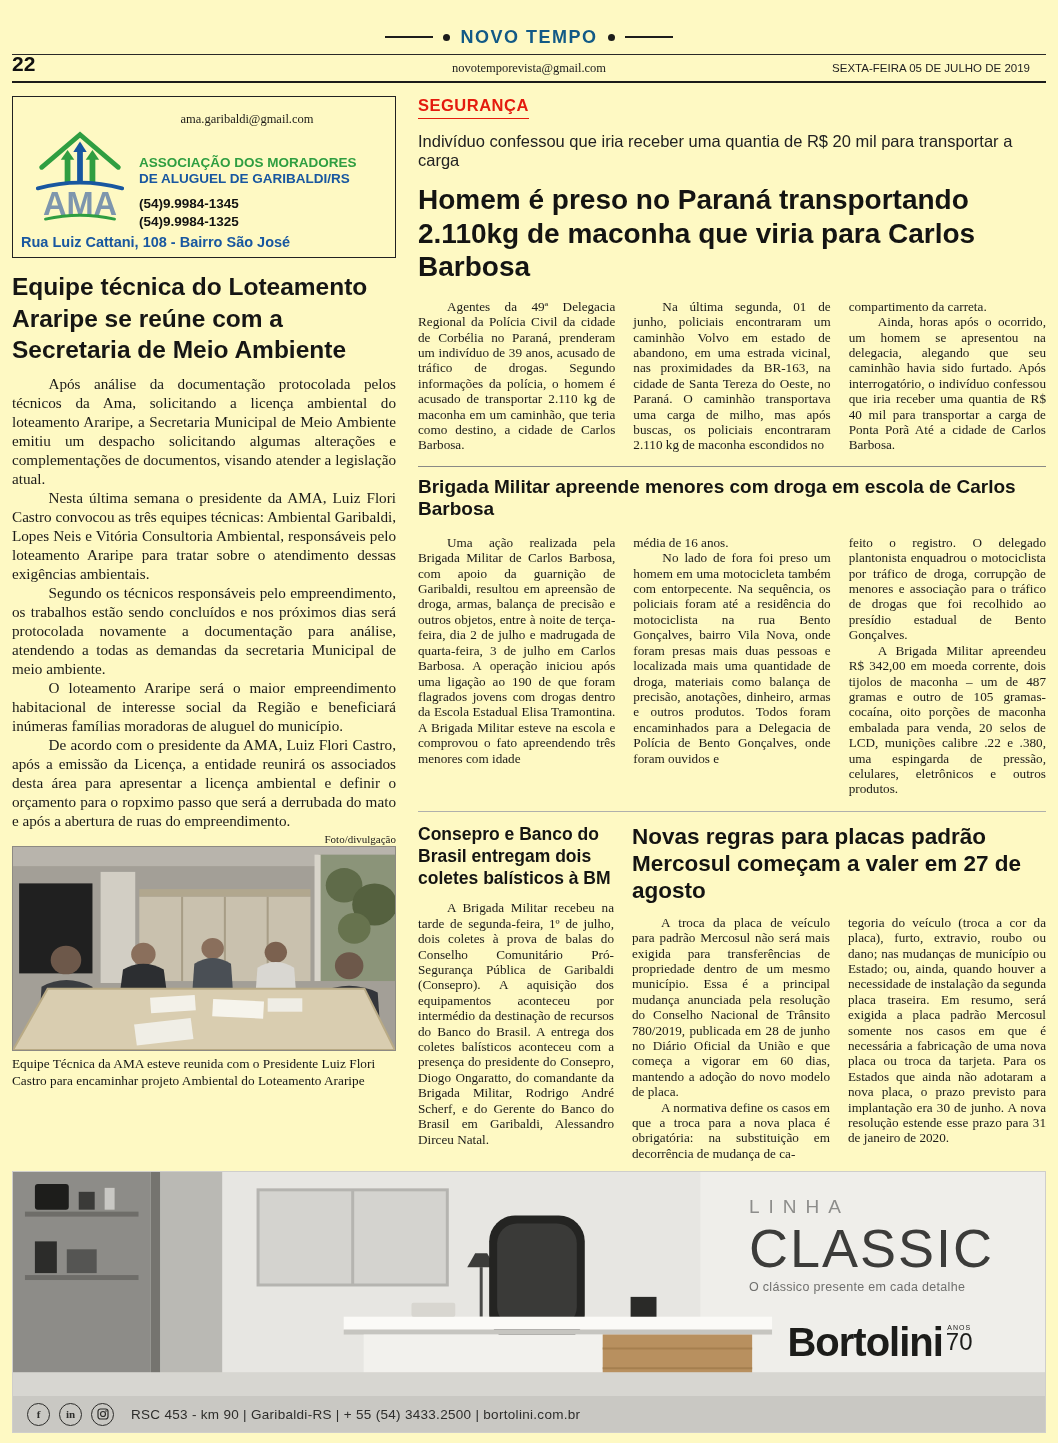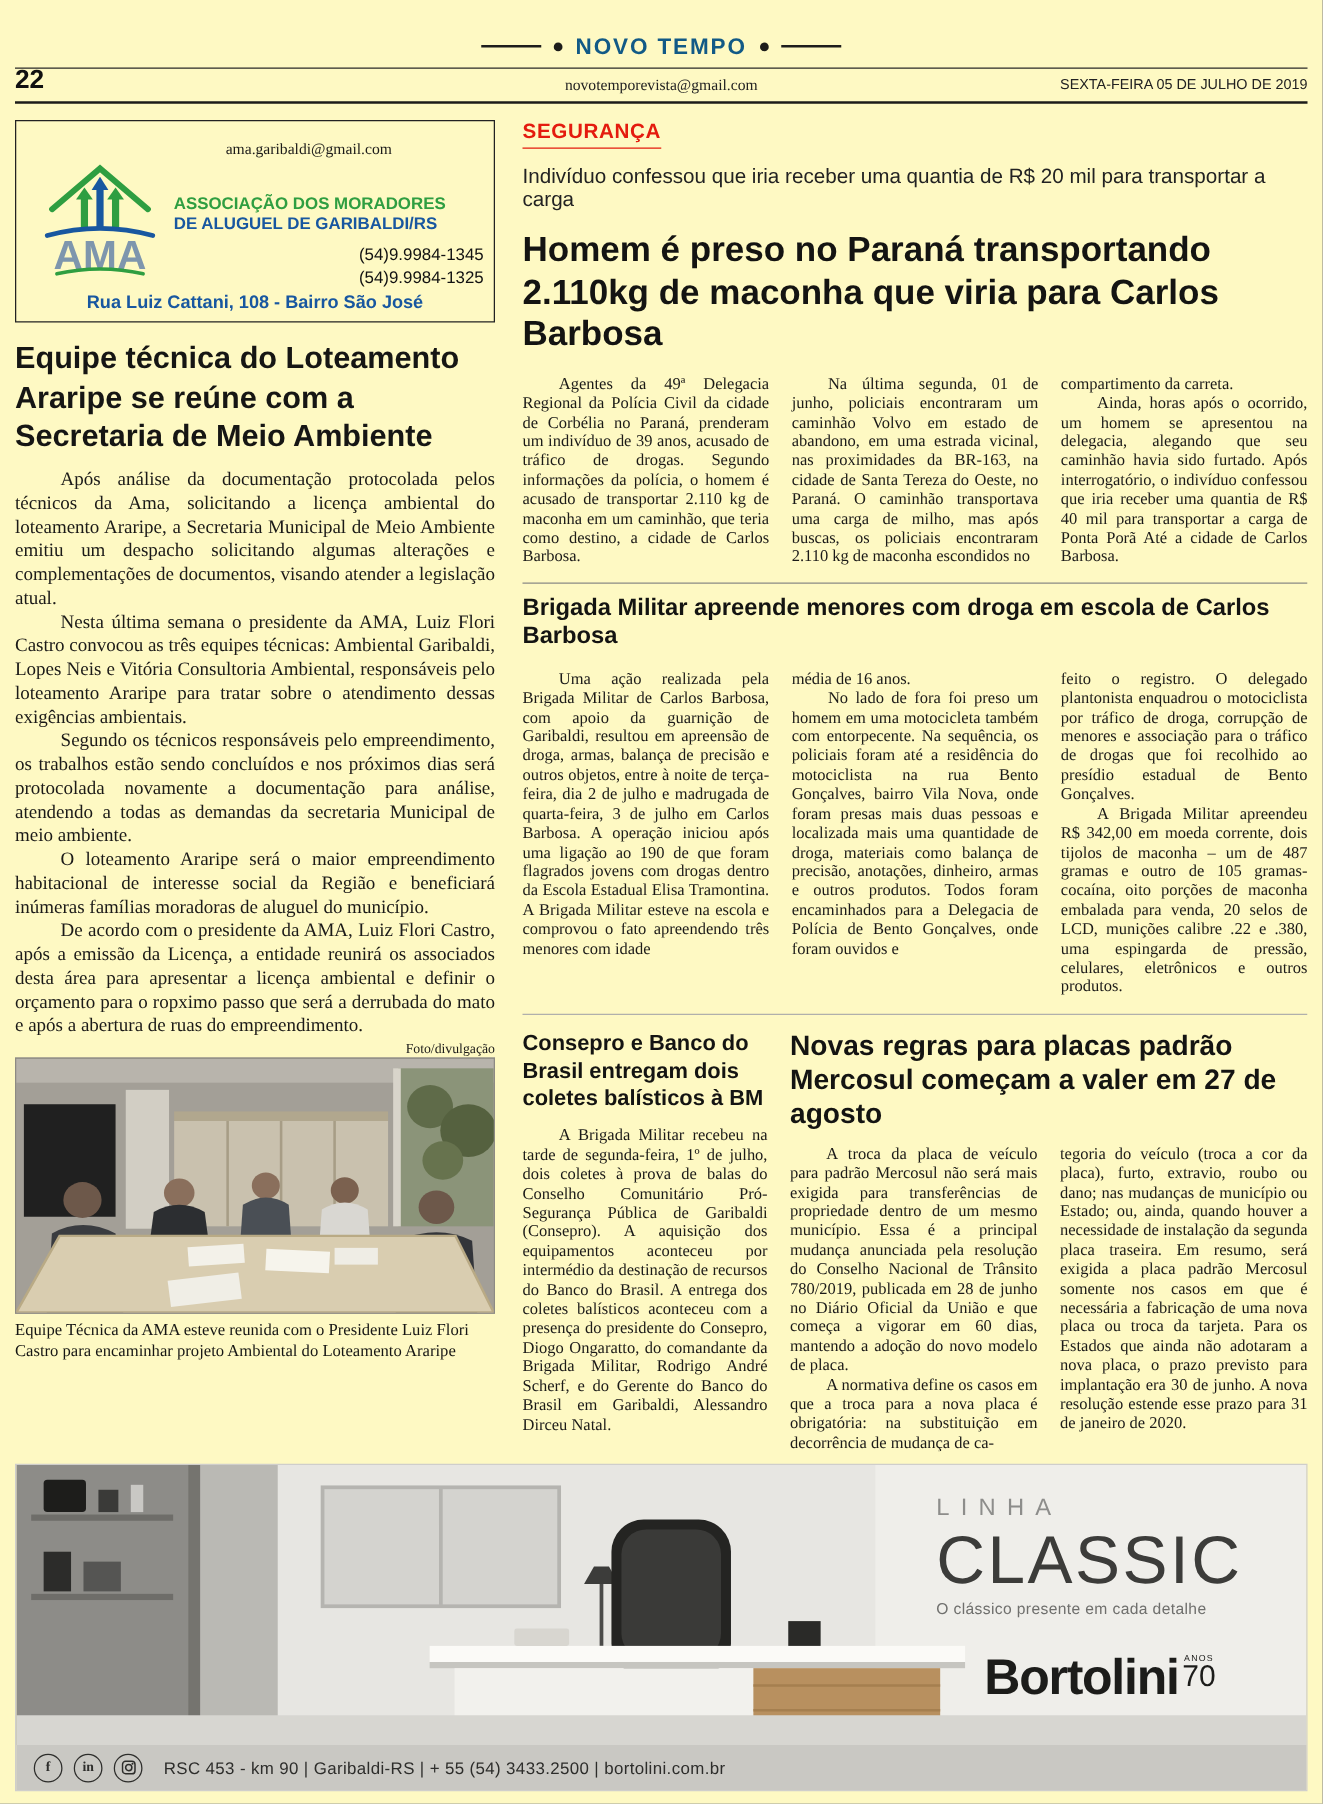--- a/index.html
+++ b/index.html
@@ -12,40 +12,40 @@
   .masthead-row{display:flex;align-items:center;justify-content:center;gap:10px;height:26px}
   .mline{width:48px;height:2.5px;background:#1d1d1b}
   .mdot{width:7px;height:7px;border-radius:50%;background:#1d1d1b}
   .masthead{font-family:"Liberation Sans",sans-serif;font-size:18px;font-weight:bold;
             letter-spacing:1.5px;color:#125a86}
   .rule-thin{height:1px;background:#2a2a28;margin-top:4px}
   .info-row{position:relative;height:26px;display:flex;align-items:center;justify-content:center}
   .pagenum{position:absolute;left:0;top:-3px;font-family:"Liberation Sans",sans-serif;
            font-weight:bold;font-size:21px;color:#111}
   .hemail{font-size:12.5px;color:#222}
-  .hdate{position:absolute;right:0;font-family:"Liberation Sans",sans-serif;font-size:11.5px;color:#222}
+  .hdate{position:absolute;right:16px;font-family:"Liberation Sans",sans-serif;font-size:11.5px;color:#222}
   .rule-thick{height:2px;background:#1c1c1a}
 
   
   .content{flex:1;display:flex;gap:22px;padding-top:13px;overflow:hidden}
   .left-col{flex:0 0 384px;width:384px;display:flex;flex-direction:column}
   .right-col{flex:1;display:flex;flex-direction:column;min-width:0}
 
   
   .ama-box{border:1.5px solid #222;padding:15px 8px 7px;display:flex;flex-direction:column}
   .ama-email{font-size:12.5px;text-align:center;margin-left:86px}
   .ama-mid{display:flex;align-items:flex-start;margin-top:2px}
   .ama-logo{flex:0 0 118px;width:118px;height:92px}
   .ama-right{flex:1;display:flex;flex-direction:column;padding-top:26px}
   .ama-org1{font-family:"Liberation Sans",sans-serif;font-weight:bold;font-size:13.5px;color:#2f9e41;line-height:1.15}
   .ama-org2{font-family:"Liberation Sans",sans-serif;font-weight:bold;font-size:13.5px;color:#1857a0;line-height:1.15}
-  .ama-phones{text-align:right;font-family:"Liberation Sans",sans-serif;font-weight:normal;
+  .ama-phones{font-family:"Liberation Sans",sans-serif;font-weight:bold;
               font-size:13.5px;margin-top:9px;line-height:1.35;color:#111}
   .ama-address{font-family:"Liberation Sans",sans-serif;font-weight:bold;font-size:14.5px;
-               color:#1857a0;text-align:center;margin-top:3px}
+               color:#1857a0;margin-top:3px}
 
   
   .la-title{font-family:"Liberation Sans",sans-serif;font-weight:bold;font-size:24.5px;
             line-height:1.28;color:#161614;margin-top:13px}
   .la-body{margin-top:8px;font-size:15.2px;line-height:19px;text-align:justify;hyphens:auto}
   .la-body p{text-indent:2.4em}
   .photo-credit{font-size:11px;text-align:right;margin-top:3px}
   .photo{width:100%;height:205px;border:1px solid #8d8a83;background:#a39f97;margin-top:1px}
   .photo svg{width:100%;height:100%;display:block}
   .photo-caption{font-size:13.3px;line-height:1.28;margin-top:4px;color:#161614}

